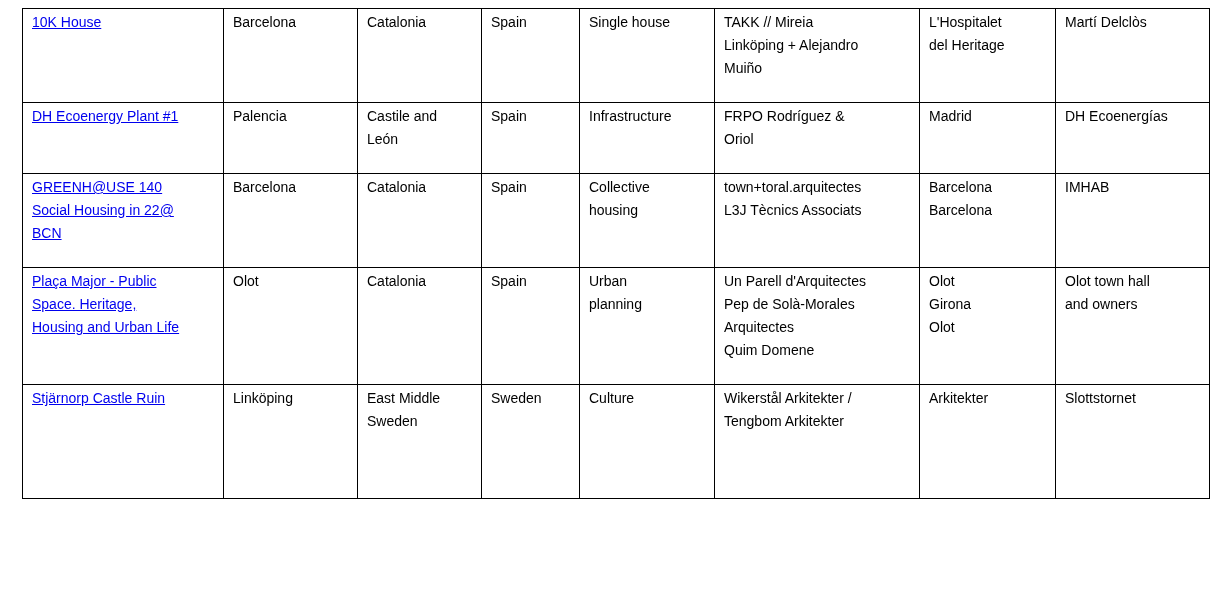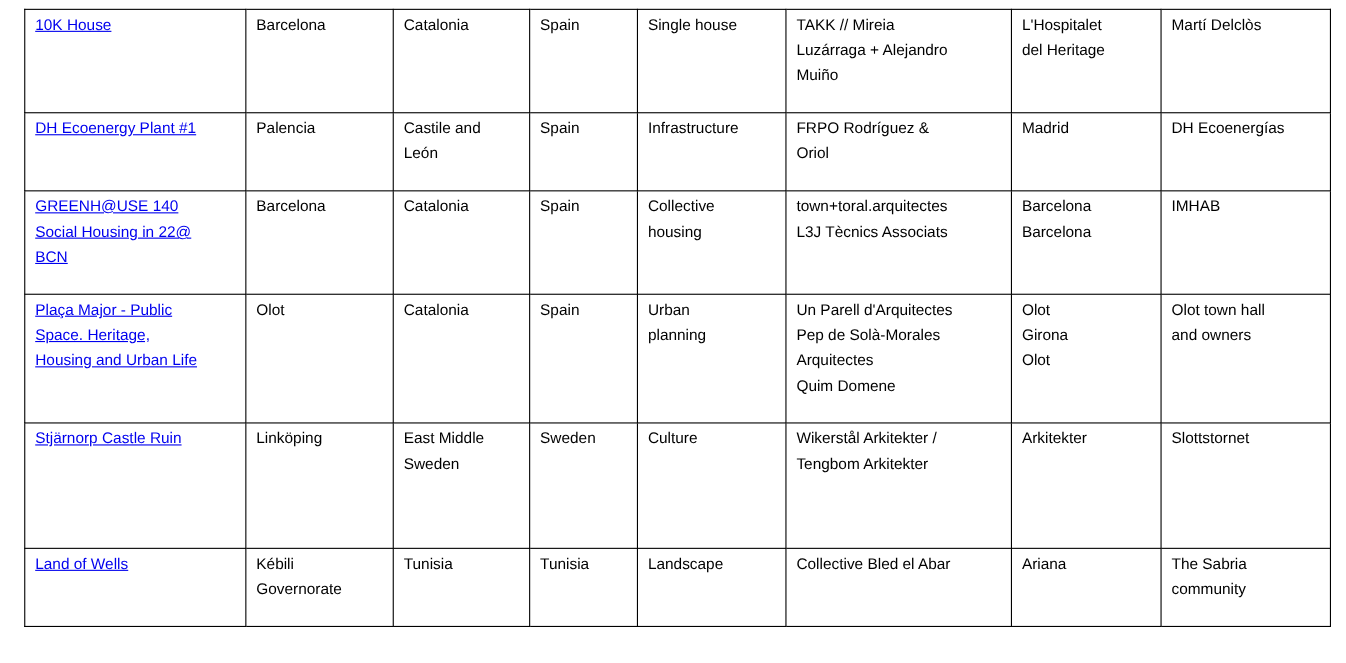--- a/index.html
+++ b/index.html
@@ -64,21 +64,21 @@
     <col style="width:154px">
   </colgroup>
   <tbody>
     <tr>
       <td><a class="project-link" href="#">10K House</a></td>
       <td>Barcelona</td>
       <td>Catalonia</td>
       <td>Spain</td>
       <td>Single house</td>
       <td>TAKK // Mireia
-Luzárraga + Alejandro
+Linköping + Alejandro
 Muiño</td>
       <td>L'Hospitalet
 del Heritage</td>
       <td>Martí Delclòs</td>
     </tr>
     <tr>
       <td><a class="project-link" href="#">DH Ecoenergy Plant #1</a></td>
       <td>Palencia</td>
       <td>Castile and
 León</td>
@@ -127,26 +127,14 @@
       <td>Linköping</td>
       <td>East Middle
 Sweden</td>
       <td>Sweden</td>
       <td>Culture</td>
       <td>Wikerstål Arkitekter /
 Tengbom Arkitekter</td>
       <td>Arkitekter</td>
       <td>Slottstornet</td>
     </tr>
-    <tr>
-      <td><a class="project-link" href="#">Land of Wells</a></td>
-      <td>Kébili
-Governorate</td>
-      <td>Tunisia</td>
-      <td>Tunisia</td>
-      <td>Landscape</td>
-      <td>Collective Bled el Abar</td>
-      <td>Ariana</td>
-      <td>The Sabria
-community</td>
-    </tr>
   </tbody>
 </table>
 
 </body></html>

